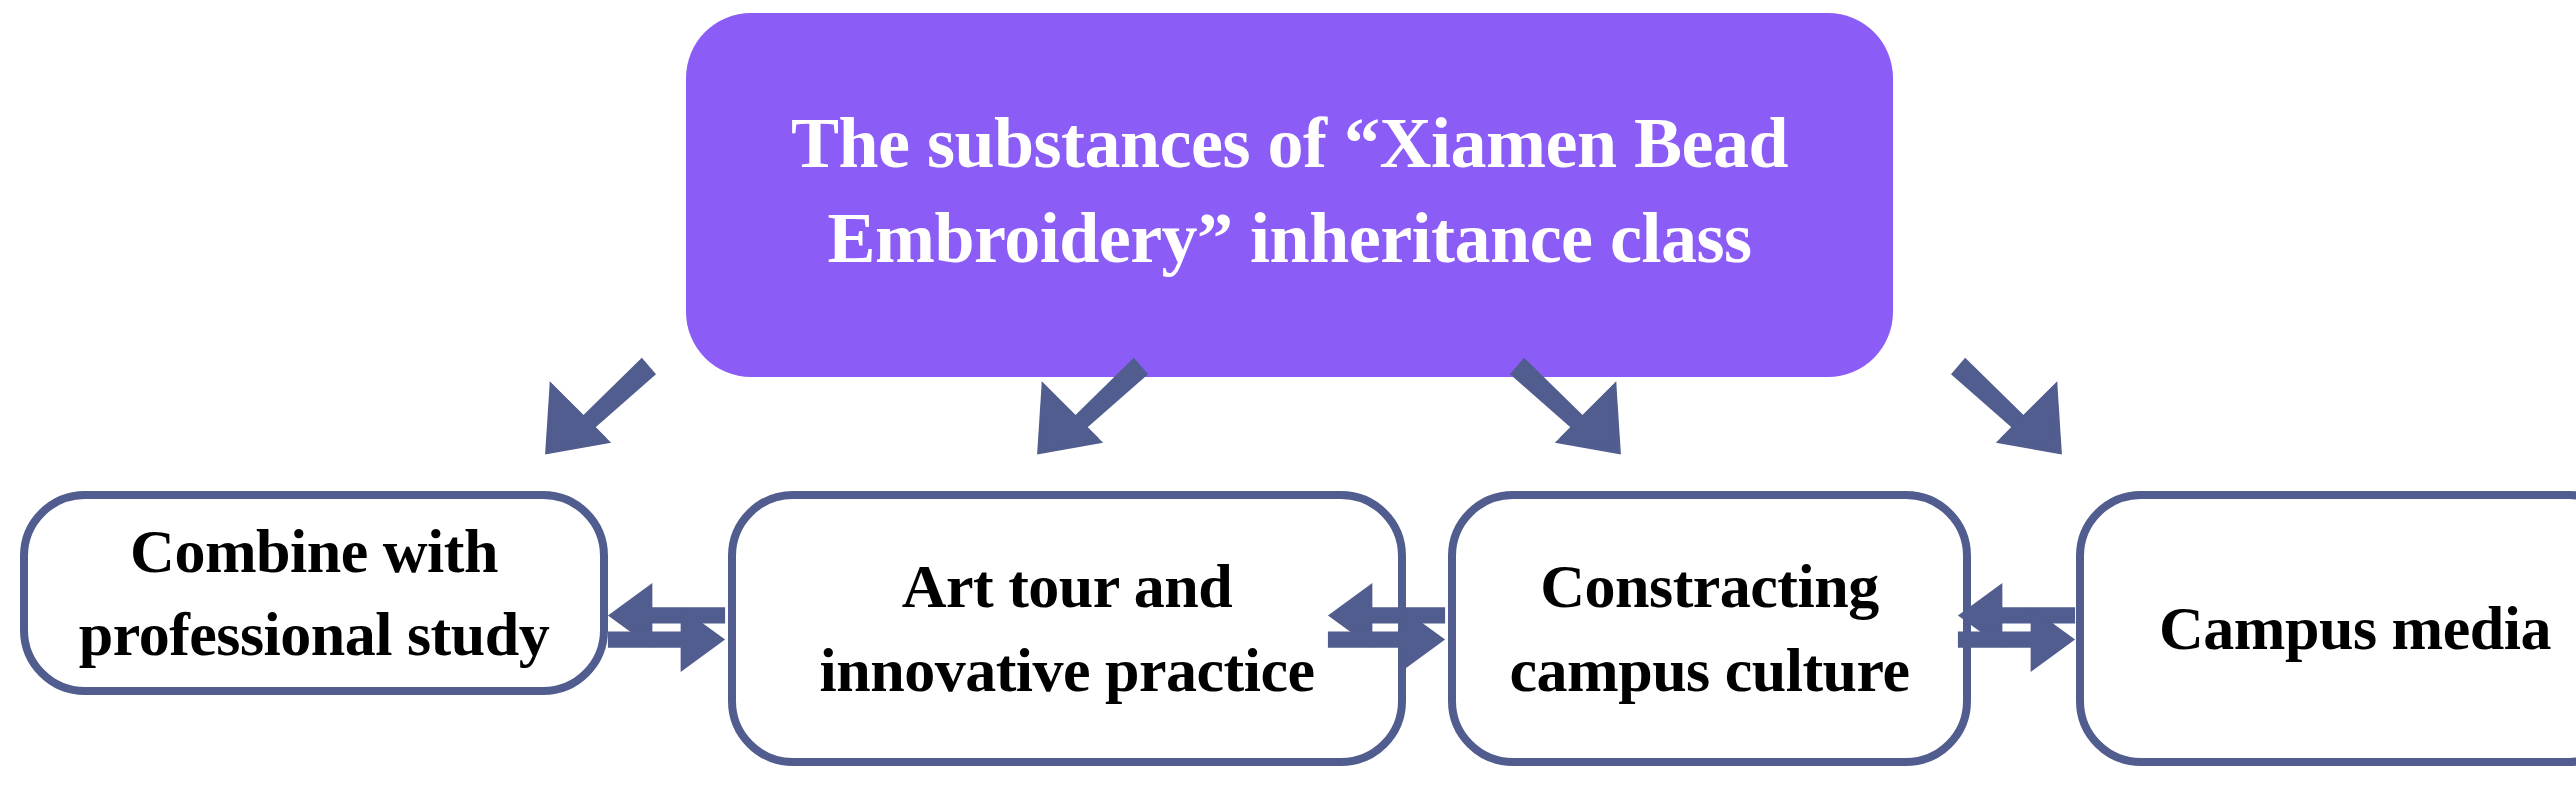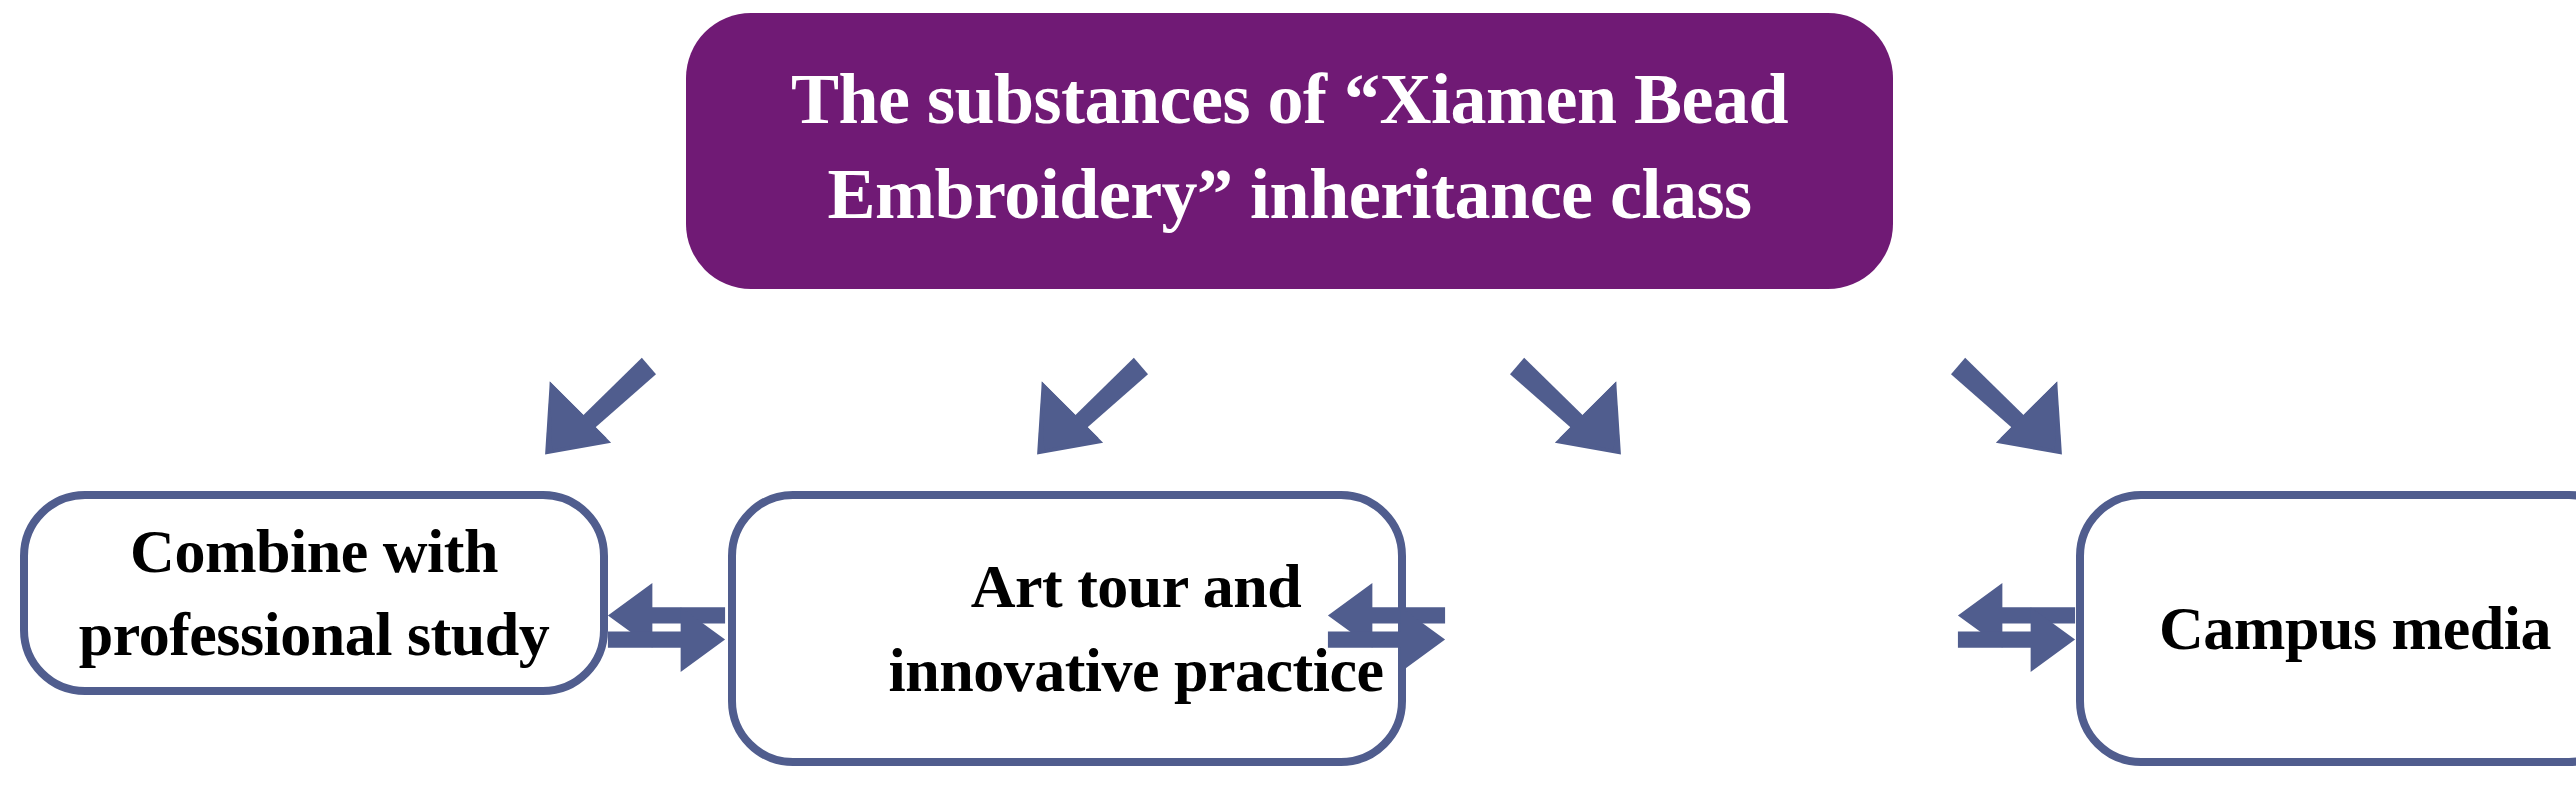--- a/index.html
+++ b/index.html
@@ -19,22 +19,22 @@
     background: #ffffff;
     overflow: hidden;
   }
 
   
   .root-node {
     position: absolute;
     left: 686px;
     top: 12.7px;
     width: 1207px;
-    height: 276px;
-    background: #701a75;
+    height: 364px;
+    background: #8b5cf6;
     border-radius: 65px;
     display: flex;
     align-items: center;
     justify-content: center;
     box-sizing: border-box;
     padding: 9px 49px 16.3px 49px;
   }
   .root-label {
     color: #ffffff;
     font-weight: bold;
@@ -61,21 +61,21 @@
     color: #000000;
     font-weight: bold;
     font-size: 62px;
     line-height: 1.34;
     text-align: center;
     letter-spacing: -0.5px;
     white-space: pre-line;
   }
 
   .leaf-1 { left: 20px;   top: 491px; width: 588px; height: 204px; }
-  .leaf-2 { left: 728px;  top: 491px; width: 678px; height: 275px; justify-content: flex-end; }
+  .leaf-2 { left: 728px;  top: 491px; width: 678px; height: 275px; }
   .leaf-3 { left: 1448px; top: 491px; width: 523px; height: 275px; }
   .leaf-4 { left: 2076px; top: 491px; width: 558px; height: 275px; }
 
   
   .diag-arrow {
     position: absolute;
     width: 118px;
     height: 118px;
   }
   .diag-arrow svg { display: block; width: 100%; height: 100%; }
@@ -143,20 +143,24 @@
   <div class="leaf-node leaf-1">
     <div class="leaf-label">Combine with
 professional study</div>
   </div>
 
   <div class="leaf-node leaf-2">
     <div class="leaf-label">Art tour and
 innovative practice</div>
   </div>
 
+  <div class="leaf-node leaf-3">
+    <div class="leaf-label">Constracting
+campus culture</div>
+  </div>
 
   <div class="leaf-node leaf-4">
     <div class="leaf-label">Campus media</div>
   </div>
 
   <div class="exchange-arrow exchange-1">
     <svg viewBox="0 0 120 100" aria-hidden="true">
       <polygon points="46,6 46,30 118,30 118,46 46,46 46,70 2,38" fill="#505d8e"></polygon>
       <polygon points="74,94 74,70 2,70 2,54 74,54 74,30 118,62" fill="#505d8e"></polygon>
     </svg>

